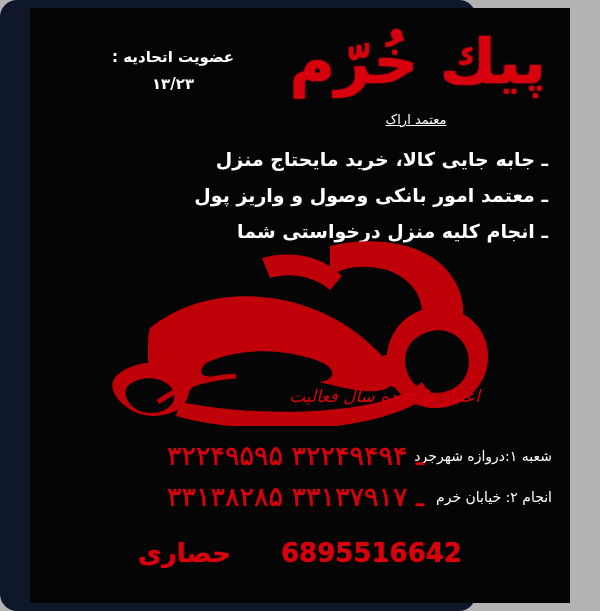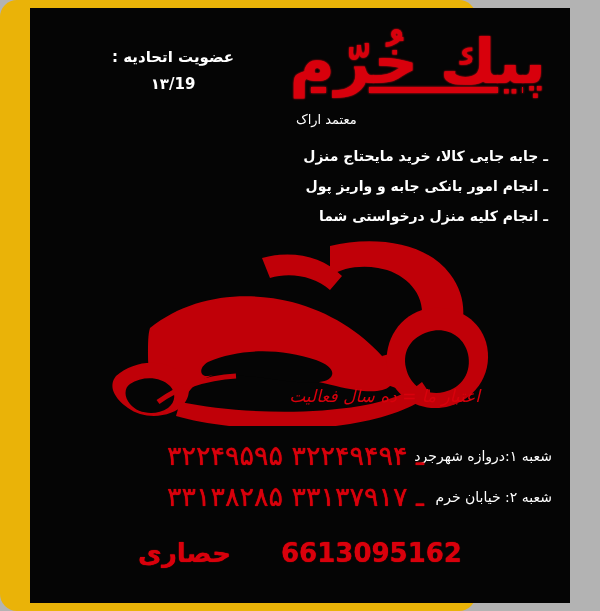--- a/index.html
+++ b/index.html
@@ -10,21 +10,21 @@
   body {
     width: 600px;
     height: 611px;
     overflow: hidden;
     font-family: "DejaVu Sans", sans-serif;
   }
   .canvas {
     position: relative;
     width: 476px;
     height: 611px;
-    background: #eab308;
+    background: #0f172a;
     border-radius: 17px;
   }
   .poster {
     position: absolute;
     left: 30px;
     top: 8px;
     width: 540px;
     height: 595px;
     background: #050505;
     overflow: hidden;
@@ -59,45 +59,45 @@
     top: 18px;
     width: 300px;
     text-align: right;
     color: #d8000c;
     font-family: "DejaVu Sans", sans-serif;
     font-size: 62px;
     font-weight: bold;
     direction: rtl;
     text-shadow: 0 0 2px #ff0f18;
     line-height: 1.15;
-    text-decoration: underline;
   }
   .brand-sub {
     position: absolute;
     right: 34px;
     top: 104px;
     width: 240px;
-    text-align: left;
+    text-align: center;
     color: #ffffff;
     font-size: 13px;
     direction: rtl;
+    text-decoration: underline;
   }
 
   
   .services {
     position: absolute;
     right: 22px;
     top: 140px;
     width: 470px;
     direction: rtl;
     text-align: right;
     color: #ffffff;
   }
   .services .svc {
-    font-size: 14px;
+    font-size: 19px;
     font-weight: bold;
     margin-bottom: 14px;
     white-space: nowrap;
   }
 
   
   .bike {
     position: absolute;
     left: 0;
     top: 228px;
@@ -167,29 +167,29 @@
   }
 </style>
 </head>
 <body>
 
 <div class="canvas">
   <div class="poster">
 
     <div class="membership">
       <div class="m-line1">عضویت اتحادیه :</div>
-      <div class="m-line2">۱۳/19</div>
+      <div class="m-line2">۱۳/۲۳</div>
     </div>
 
     <div class="brand">پیك خُرّم</div>
     <div class="brand-sub">معتمد اراک</div>
 
     <div class="services">
       <div class="svc">ـ جابه جایی کالا، خرید مایحتاج منزل</div>
-      <div class="svc">ـ انجام امور بانکی جابه و واریز پول</div>
+      <div class="svc">ـ معتمد امور بانکی وصول و واریز پول</div>
       <div class="svc">ـ انجام کلیه منزل درخواستی شما</div>
     </div>
 
     <svg class="bike" viewBox="0 0 540 190" preserveAspectRatio="none">
       <g fill="#c00008">
         <path d="M300 10 C340 0 395 4 420 38 C440 64 436 96 418 118 C404 136 382 146 360 146 L352 120 C372 116 390 100 392 80 C394 56 374 36 348 32 C330 29 312 32 300 40 Z"></path>
         <path d="M120 92 C160 60 214 54 262 66 C300 76 330 96 352 120 C362 132 366 144 360 150 C352 158 330 156 306 150 C270 142 236 132 206 134 C182 136 164 146 156 160 C150 170 142 172 134 166 C124 158 118 140 118 120 C118 108 118 98 120 92 Z"></path>
         <path d="M178 126 C210 112 250 112 286 124 C300 129 306 136 300 142 C292 150 262 146 234 142 C210 139 190 138 178 140 C170 141 168 132 178 126 Z" fill="#050505"></path>
         <path d="M86 140 C104 124 132 122 150 136 C160 144 162 158 154 168 C142 182 114 184 98 172 C84 162 78 150 86 140 Z"></path>
         <path d="M100 148 C112 140 130 140 140 150 C146 156 146 166 138 172 C126 180 108 178 100 168 C94 161 94 152 100 148 Z" fill="#050505"></path>
@@ -205,24 +205,24 @@
     </svg>
 
     <div class="script">اعتبار ما = ده سال فعالیت</div>
 
     <div class="branches">
       <div class="branch-row">
         <div class="branch-label">شعبه ۱:دروازه شهرجرد</div>
         <div class="branch-phones">۳۲۲۴۹۵۹۵ ـ ۳۲۲۴۹۴۹۴</div>
       </div>
       <div class="branch-row">
-        <div class="branch-label">شعبه ۲: خیابان خرم</div>
+        <div class="branch-label">انجام ۲: خیابان خرم</div>
         <div class="branch-phones">۳۳۱۳۸۲۸۵ ـ ۳۳۱۳۷۹۱۷</div>
       </div>
     </div>
 
     <div class="mobile-row">
-      <span>6613095162</span>
+      <span>6895516642</span>
       <span class="m-name">حصاری</span>
     </div>
 
   </div>
 </div>
 
 </body></html>

